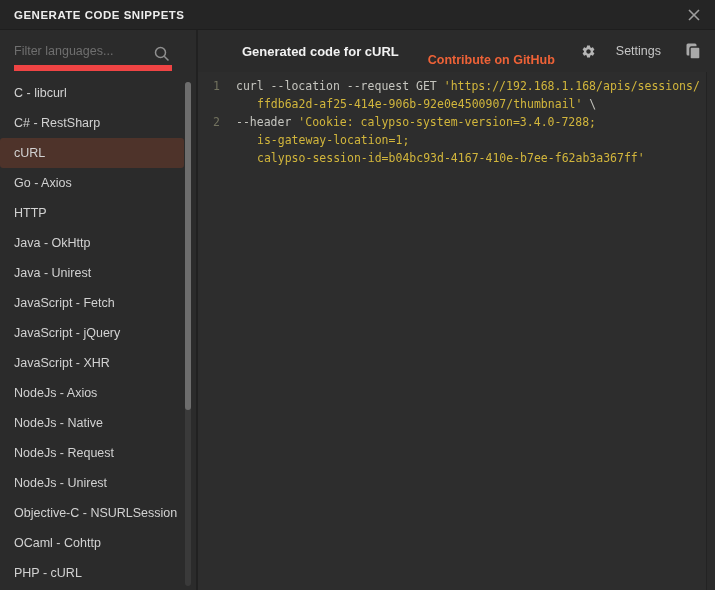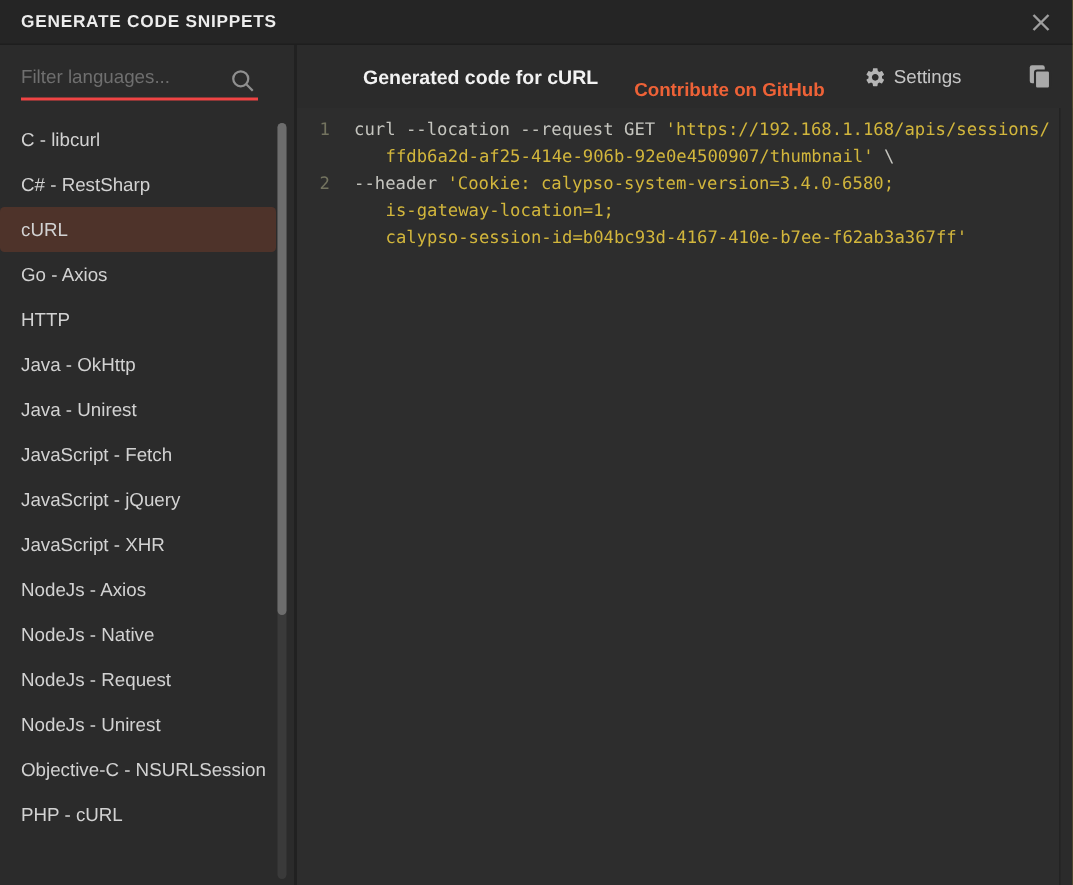--- a/index.html
+++ b/index.html
@@ -22,21 +22,21 @@
   .close-btn { width: 16px; height: 16px; display: flex; align-items: center; justify-content: center; cursor: pointer; }
 
   
   .content { flex: 1; display: flex; min-height: 0; }
 
   
   .sidebar { flex: 0 0 196px; width: 196px; position: relative; background: #2b2b2b; }
   .filter-row { height: 42px; position: relative; padding: 10px 0 0 14px; }
   .filter-input {
     width: 158px; background: transparent; border: none; outline: none;
-    border-bottom: 2px solid #ef4444;
+    border-bottom: 6px solid #ef4444;
     color: #dddddd; font-size: 12.5px; font-family: "Liberation Sans", sans-serif;
     padding: 4px 24px 7px 0;
   }
   .filter-input::placeholder { color: #6f6f6f; }
   .search-icon { position: absolute; right: 26px; top: 16px; width: 16px; height: 16px; }
 
   .lang-list { margin-top: 6px; }
   .lang-item {
     height: 30px; line-height: 30px; padding-left: 14px;
     color: #d2d2d2; font-size: 12.5px; cursor: pointer; white-space: nowrap;
@@ -53,21 +53,21 @@
   }
 
   
   .main { flex: 1; min-width: 0; display: flex; flex-direction: column; border-left: 2px solid #212121; }
   .main-header {
     flex: 0 0 42px; height: 42px; background: #2b2b2b;
     display: flex; align-items: center; padding: 0 10px 0 19px;
   }
   .main-title { flex: 1; color: #f2f2f2; font-weight: 700; font-size: 13px; margin-left: 25px; }
   .contribute-link { color: #ee6237; font-weight: 700; font-size: 12.5px; margin-right: 26px; cursor: pointer; margin-top: 18px; }
-  .settings-btn { display: flex; align-items: center; gap: 5px; color: #c6c6c6; font-size: 12.5px; margin-right: 44px; cursor: pointer; }
+  .settings-btn { display: flex; align-items: center; gap: 20px; color: #c6c6c6; font-size: 12.5px; margin-right: 24px; cursor: pointer; }
   .copy-btn { width: 16px; height: 17px; margin-right: 4px; cursor: pointer; }
 
   
   .code-area {
     flex: 1; position: relative; background: #2d2d2d; overflow: hidden;
     font-family: "DejaVu Sans Mono", "Liberation Mono", monospace;
     font-size: 11.5px; line-height: 18px; padding-top: 5px;
   }
   .code-row { display: flex; }
   .gutter { flex: 0 0 22px; text-align: right; color: #73735f; user-select: none; }
@@ -117,20 +117,21 @@
         <div class="lang-item">Java - OkHttp</div>
         <div class="lang-item">Java - Unirest</div>
         <div class="lang-item">JavaScript - Fetch</div>
         <div class="lang-item">JavaScript - jQuery</div>
         <div class="lang-item">JavaScript - XHR</div>
         <div class="lang-item">NodeJs - Axios</div>
         <div class="lang-item">NodeJs - Native</div>
         <div class="lang-item">NodeJs - Request</div>
         <div class="lang-item">NodeJs - Unirest</div>
         <div class="lang-item">Objective-C - NSURLSession</div>
+        <div class="lang-item">OCaml - Cohttp</div>
         <div class="lang-item">PHP - cURL</div>
       </div>
 
       <div class="scrollbar-track">
         <div class="scrollbar-thumb"></div>
       </div>
     </div>
 
     <div class="main">
 
@@ -155,21 +156,21 @@
         <div class="code-row">
           <span class="gutter">1</span>
           <span class="code-text"><span class="tok-p">curl --location --request GET </span><span class="tok-s">'https://192.168.1.168/apis/sessions/</span></span>
         </div>
         <div class="code-row">
           <span class="gutter"></span>
           <span class="code-text wrap"><span class="tok-s">ffdb6a2d-af25-414e-906b-92e0e4500907/thumbnail'</span><span class="tok-p"> \</span></span>
         </div>
         <div class="code-row">
           <span class="gutter">2</span>
-          <span class="code-text"><span class="tok-p">--header </span><span class="tok-s">'Cookie: calypso-system-version=3.4.0-6580;</span></span>
+          <span class="code-text"><span class="tok-p">--header </span><span class="tok-s">'Cookie: calypso-system-version=3.4.0-7288;</span></span>
         </div>
         <div class="code-row">
           <span class="gutter"></span>
           <span class="code-text wrap"><span class="tok-s">is-gateway-location=1;</span></span>
         </div>
         <div class="code-row">
           <span class="gutter"></span>
           <span class="code-text wrap"><span class="tok-s">calypso-session-id=b04bc93d-4167-410e-b7ee-f62ab3a367ff'</span></span>
         </div>
         <div class="code-scroll-gutter"></div>

